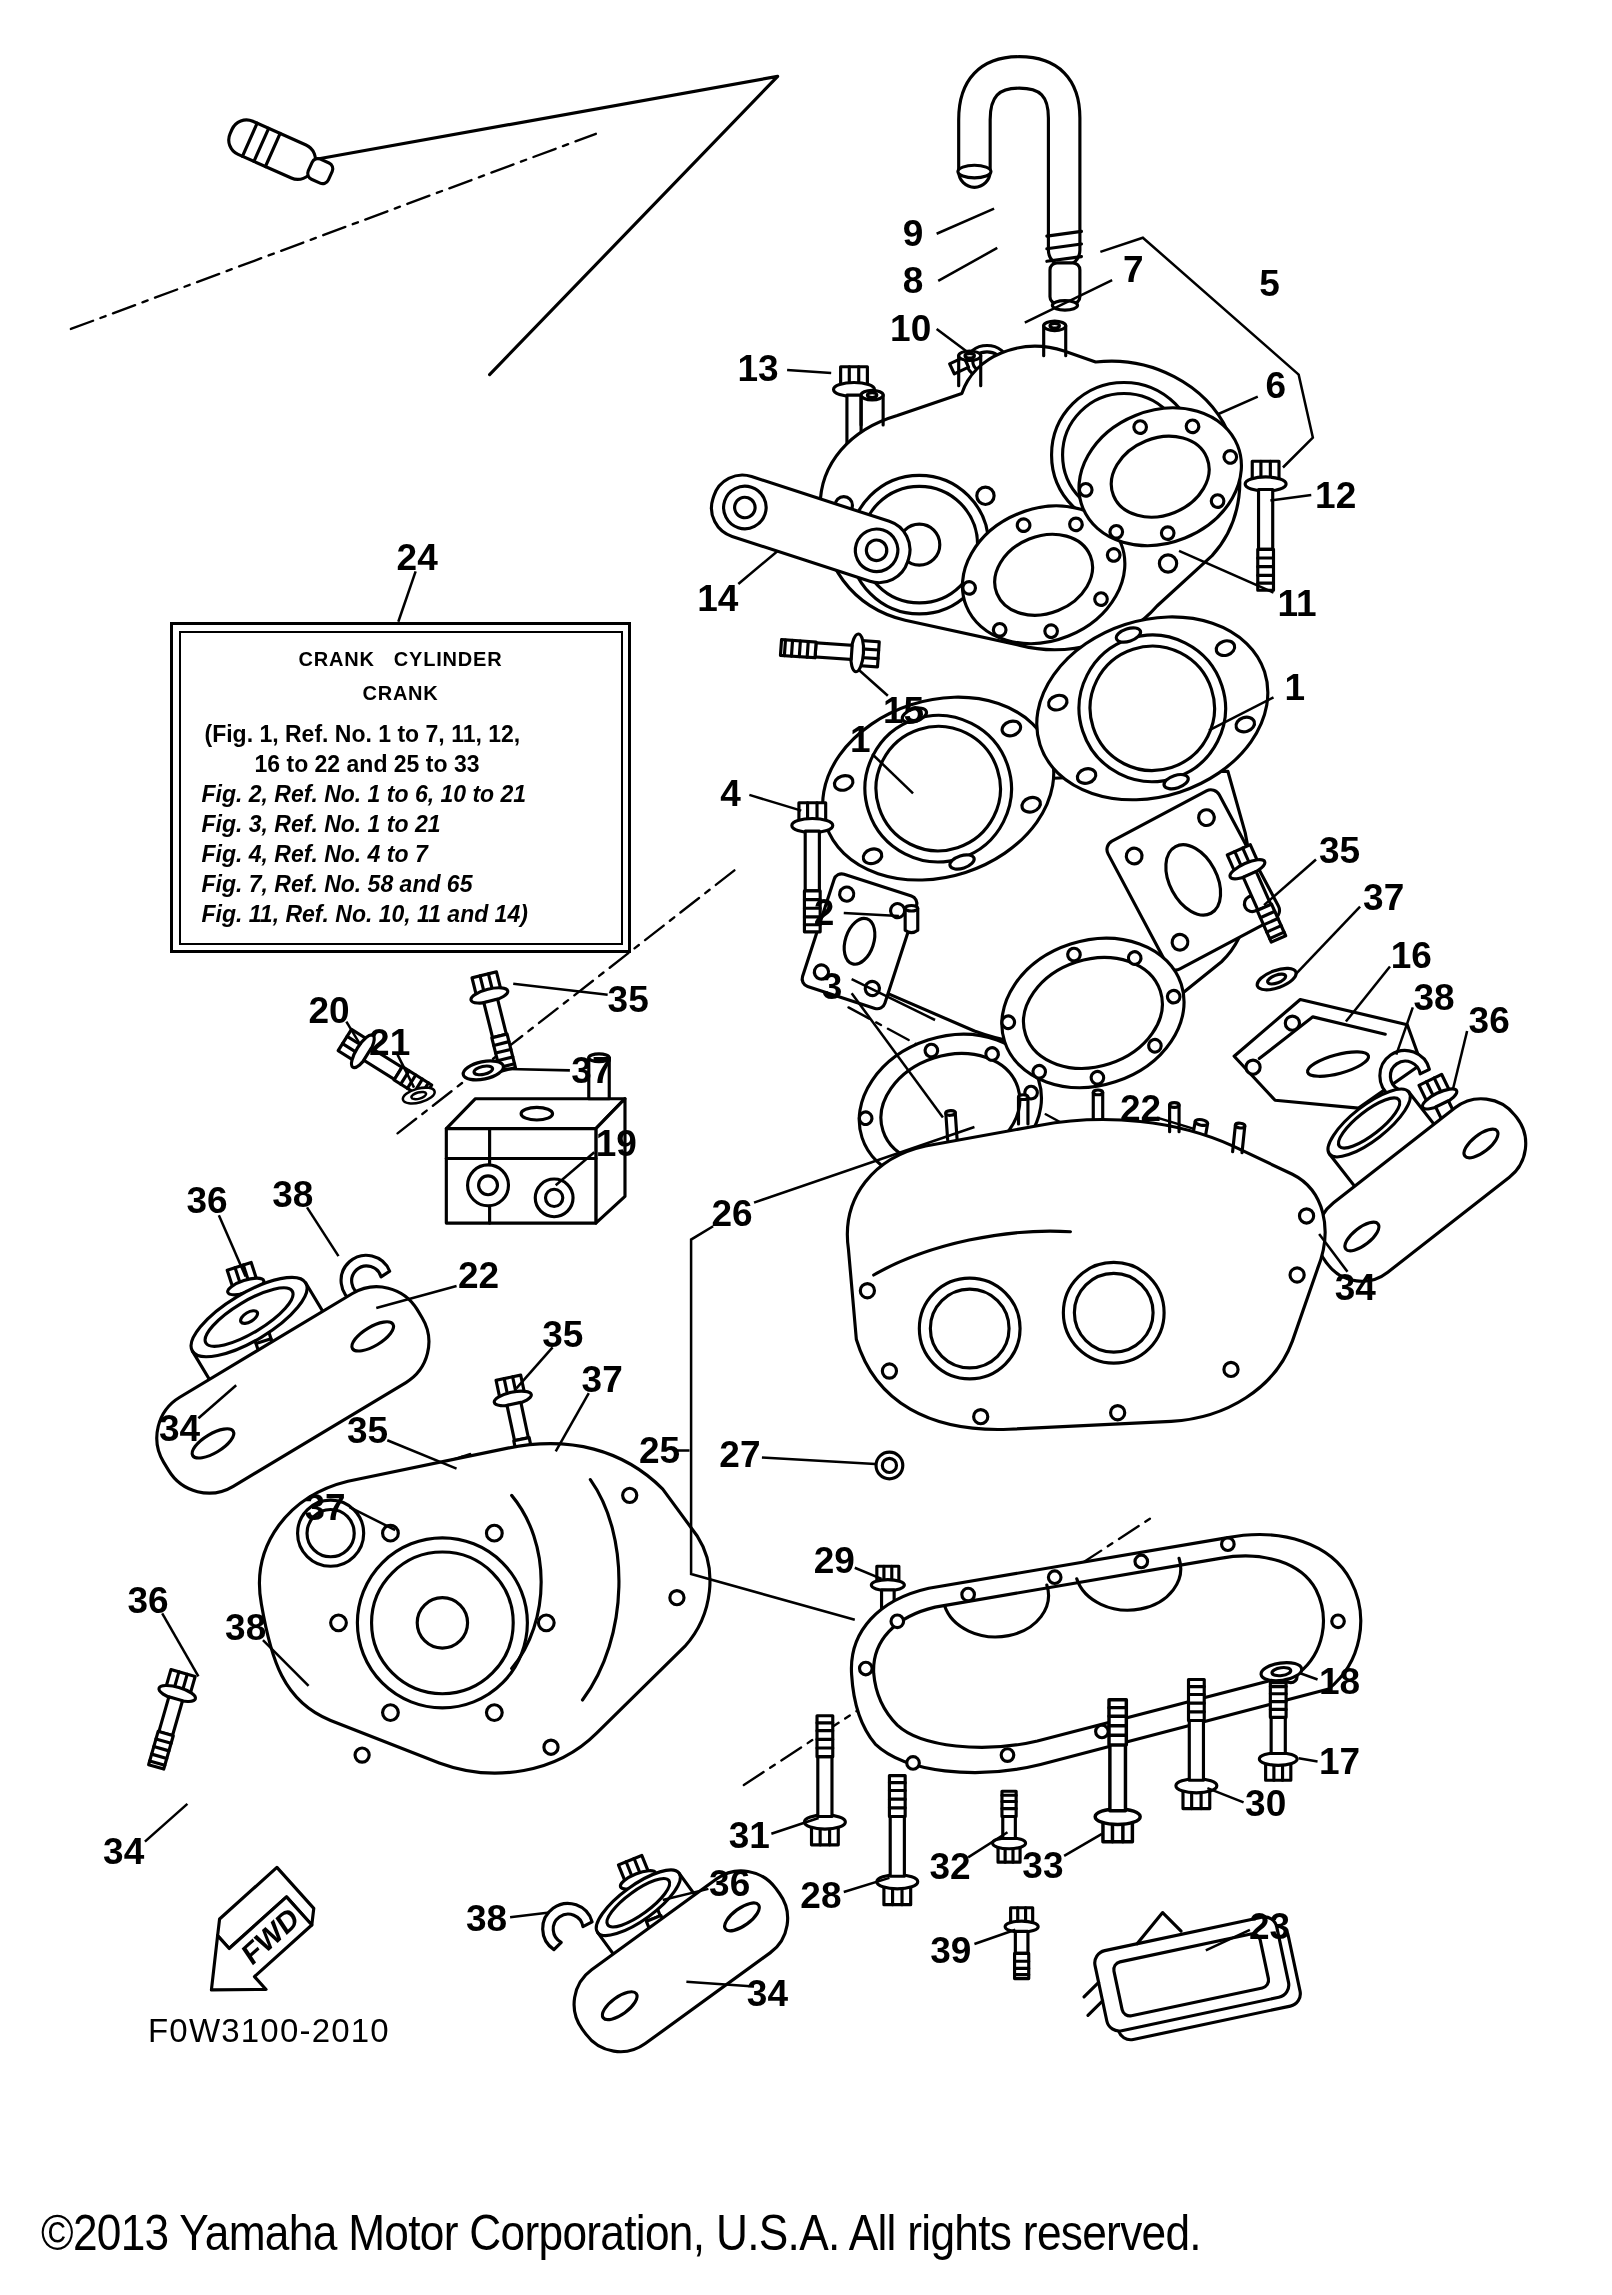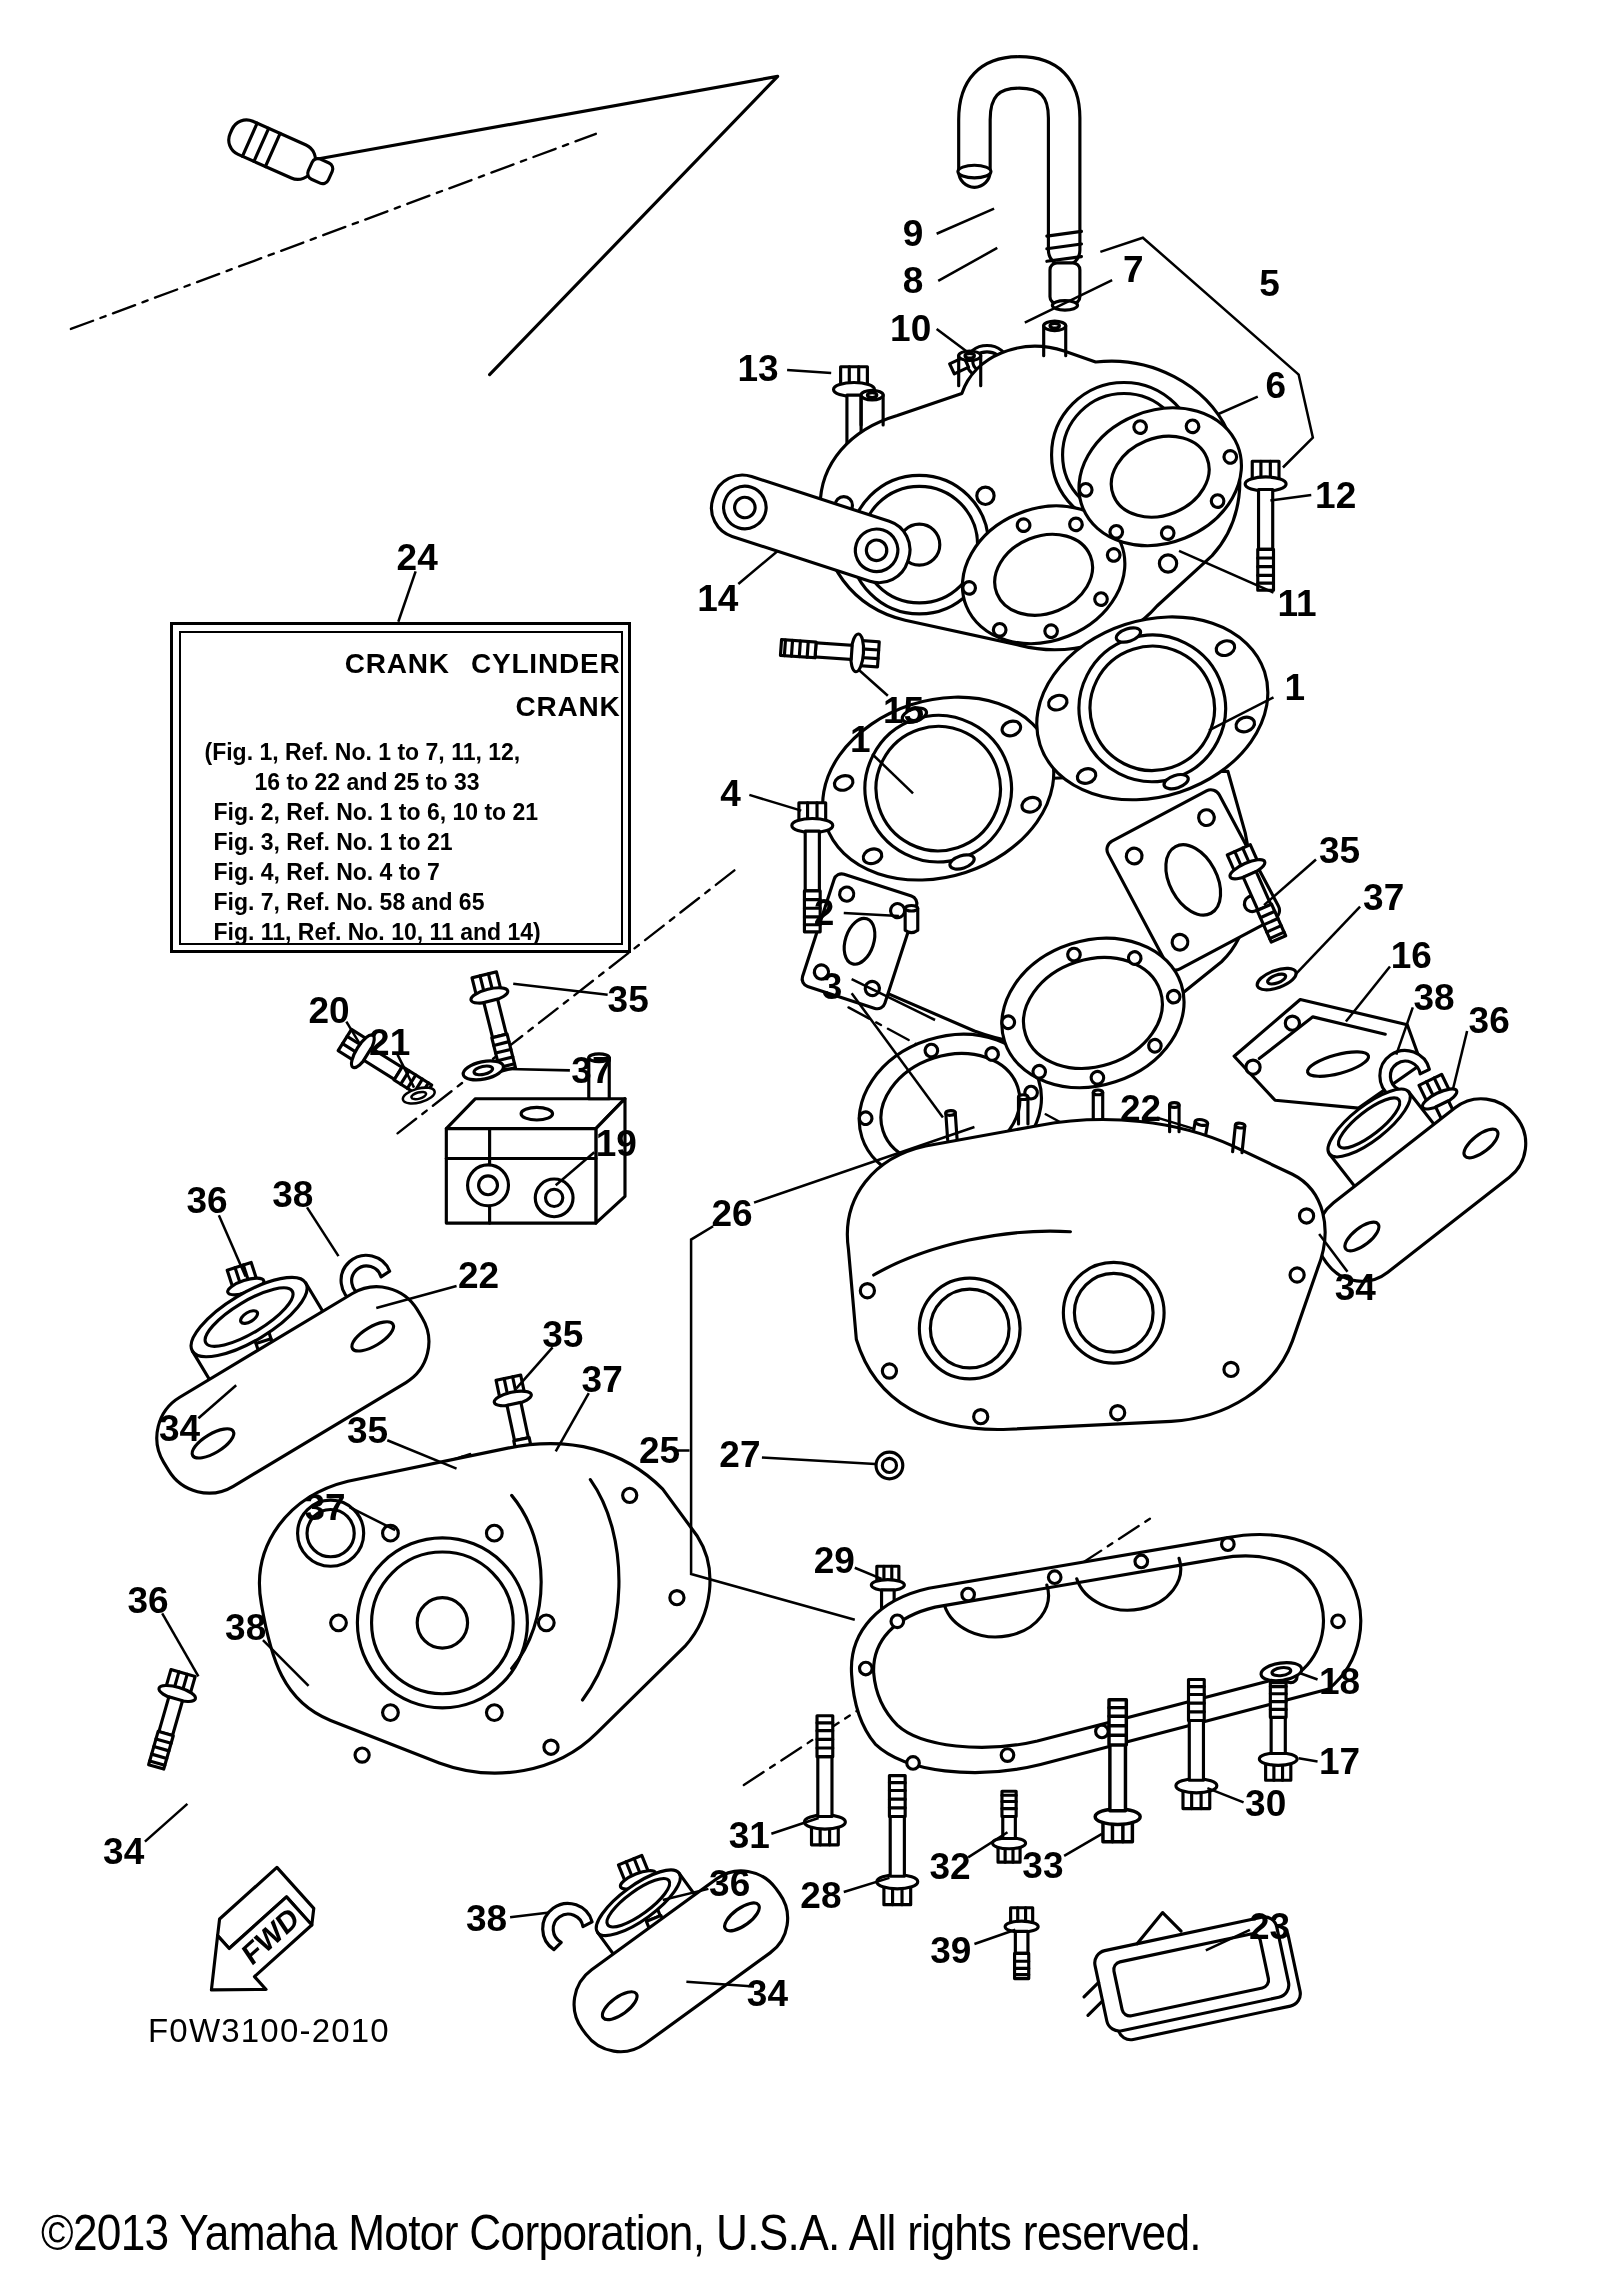--- a/index.html
+++ b/index.html
@@ -10,26 +10,26 @@
   .leader{fill:none;stroke:#000;stroke-width:3.2;}
   .cline{fill:none;stroke:#000;stroke-width:3;stroke-dasharray:30 10 7 10;}
   .solidline{fill:none;stroke:#000;stroke-width:4;}
   .callout{font-family:"Liberation Sans",sans-serif;font-weight:700;font-size:47px;
            fill:#000;stroke:none;text-anchor:middle;dominant-baseline:central;}
   .fwd-text{font-family:"Liberation Sans",sans-serif;font-weight:700;font-size:37px;
             fill:#000;stroke:none;text-anchor:middle;}
   .infobox{position:absolute;left:170px;top:622px;width:461px;height:331px;
            border:3.1px solid #000;box-sizing:border-box;padding:5.5px;}
   .infobox-inner{border:2.4px solid #000;width:100%;height:100%;box-sizing:border-box;padding-top:15.7px;}
-  .ib-title{font-weight:700;font-size:28px;text-align:right;letter-spacing:0.8px;word-spacing:12.6px;}
+  .ib-title{font-weight:700;font-size:20px;text-align:center;letter-spacing:0.8px;word-spacing:12.6px;}
   .ib-title2{margin-top:11px;}
   .ib-body{margin-top:14px;font-weight:700;font-size:23px;line-height:30px;white-space:nowrap;}
   .ind-a{margin-left:24px;}
   .ind-b{margin-left:74px;}
-  .ind-c{margin-left:33px;}
+  .ind-c{margin-left:21px;font-style:italic;}
   .code{position:absolute;left:148px;top:2012px;font-size:33px;letter-spacing:1.2px;text-align:right;}
   .copyright{position:absolute;left:41px;top:2204px;font-size:50px;letter-spacing:-0.8px;
              white-space:nowrap;transform:scaleX(0.885);transform-origin:left center;}
 </style>
 </head>
 <body>
 
 <div class="page">
 
 <svg id="diagram" width="1612" height="2295" viewBox="0 0 2048 2916">

